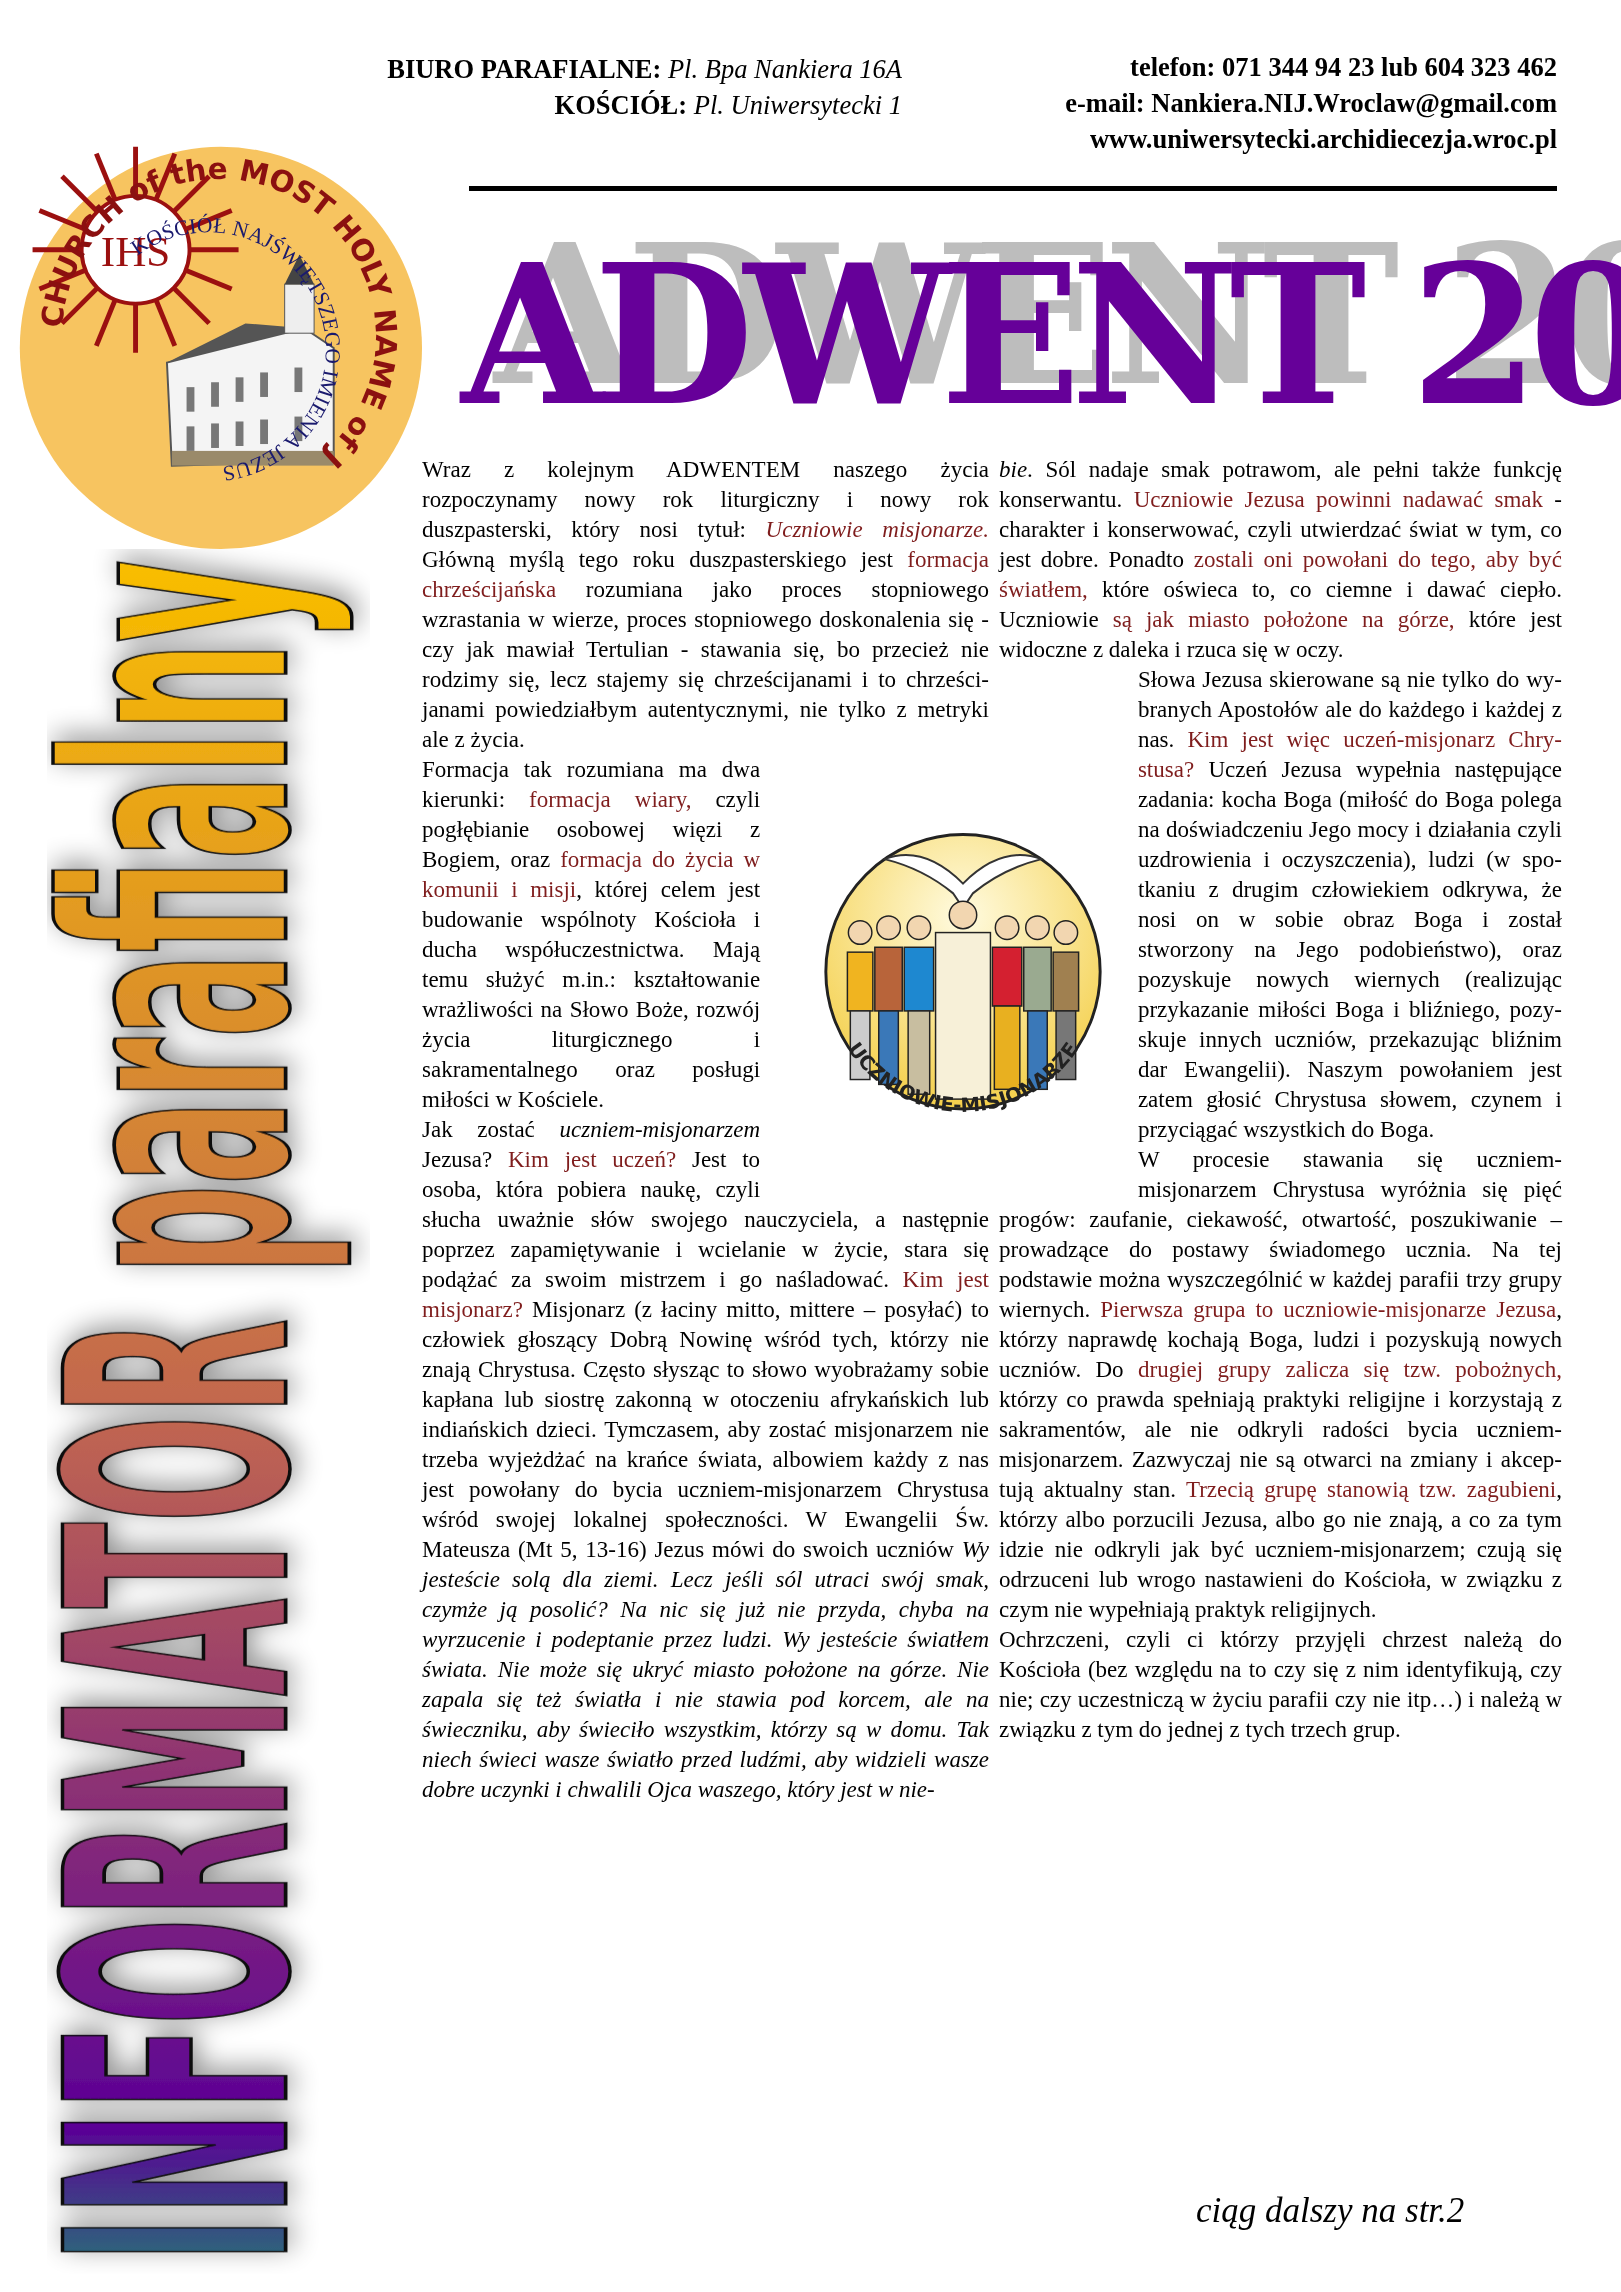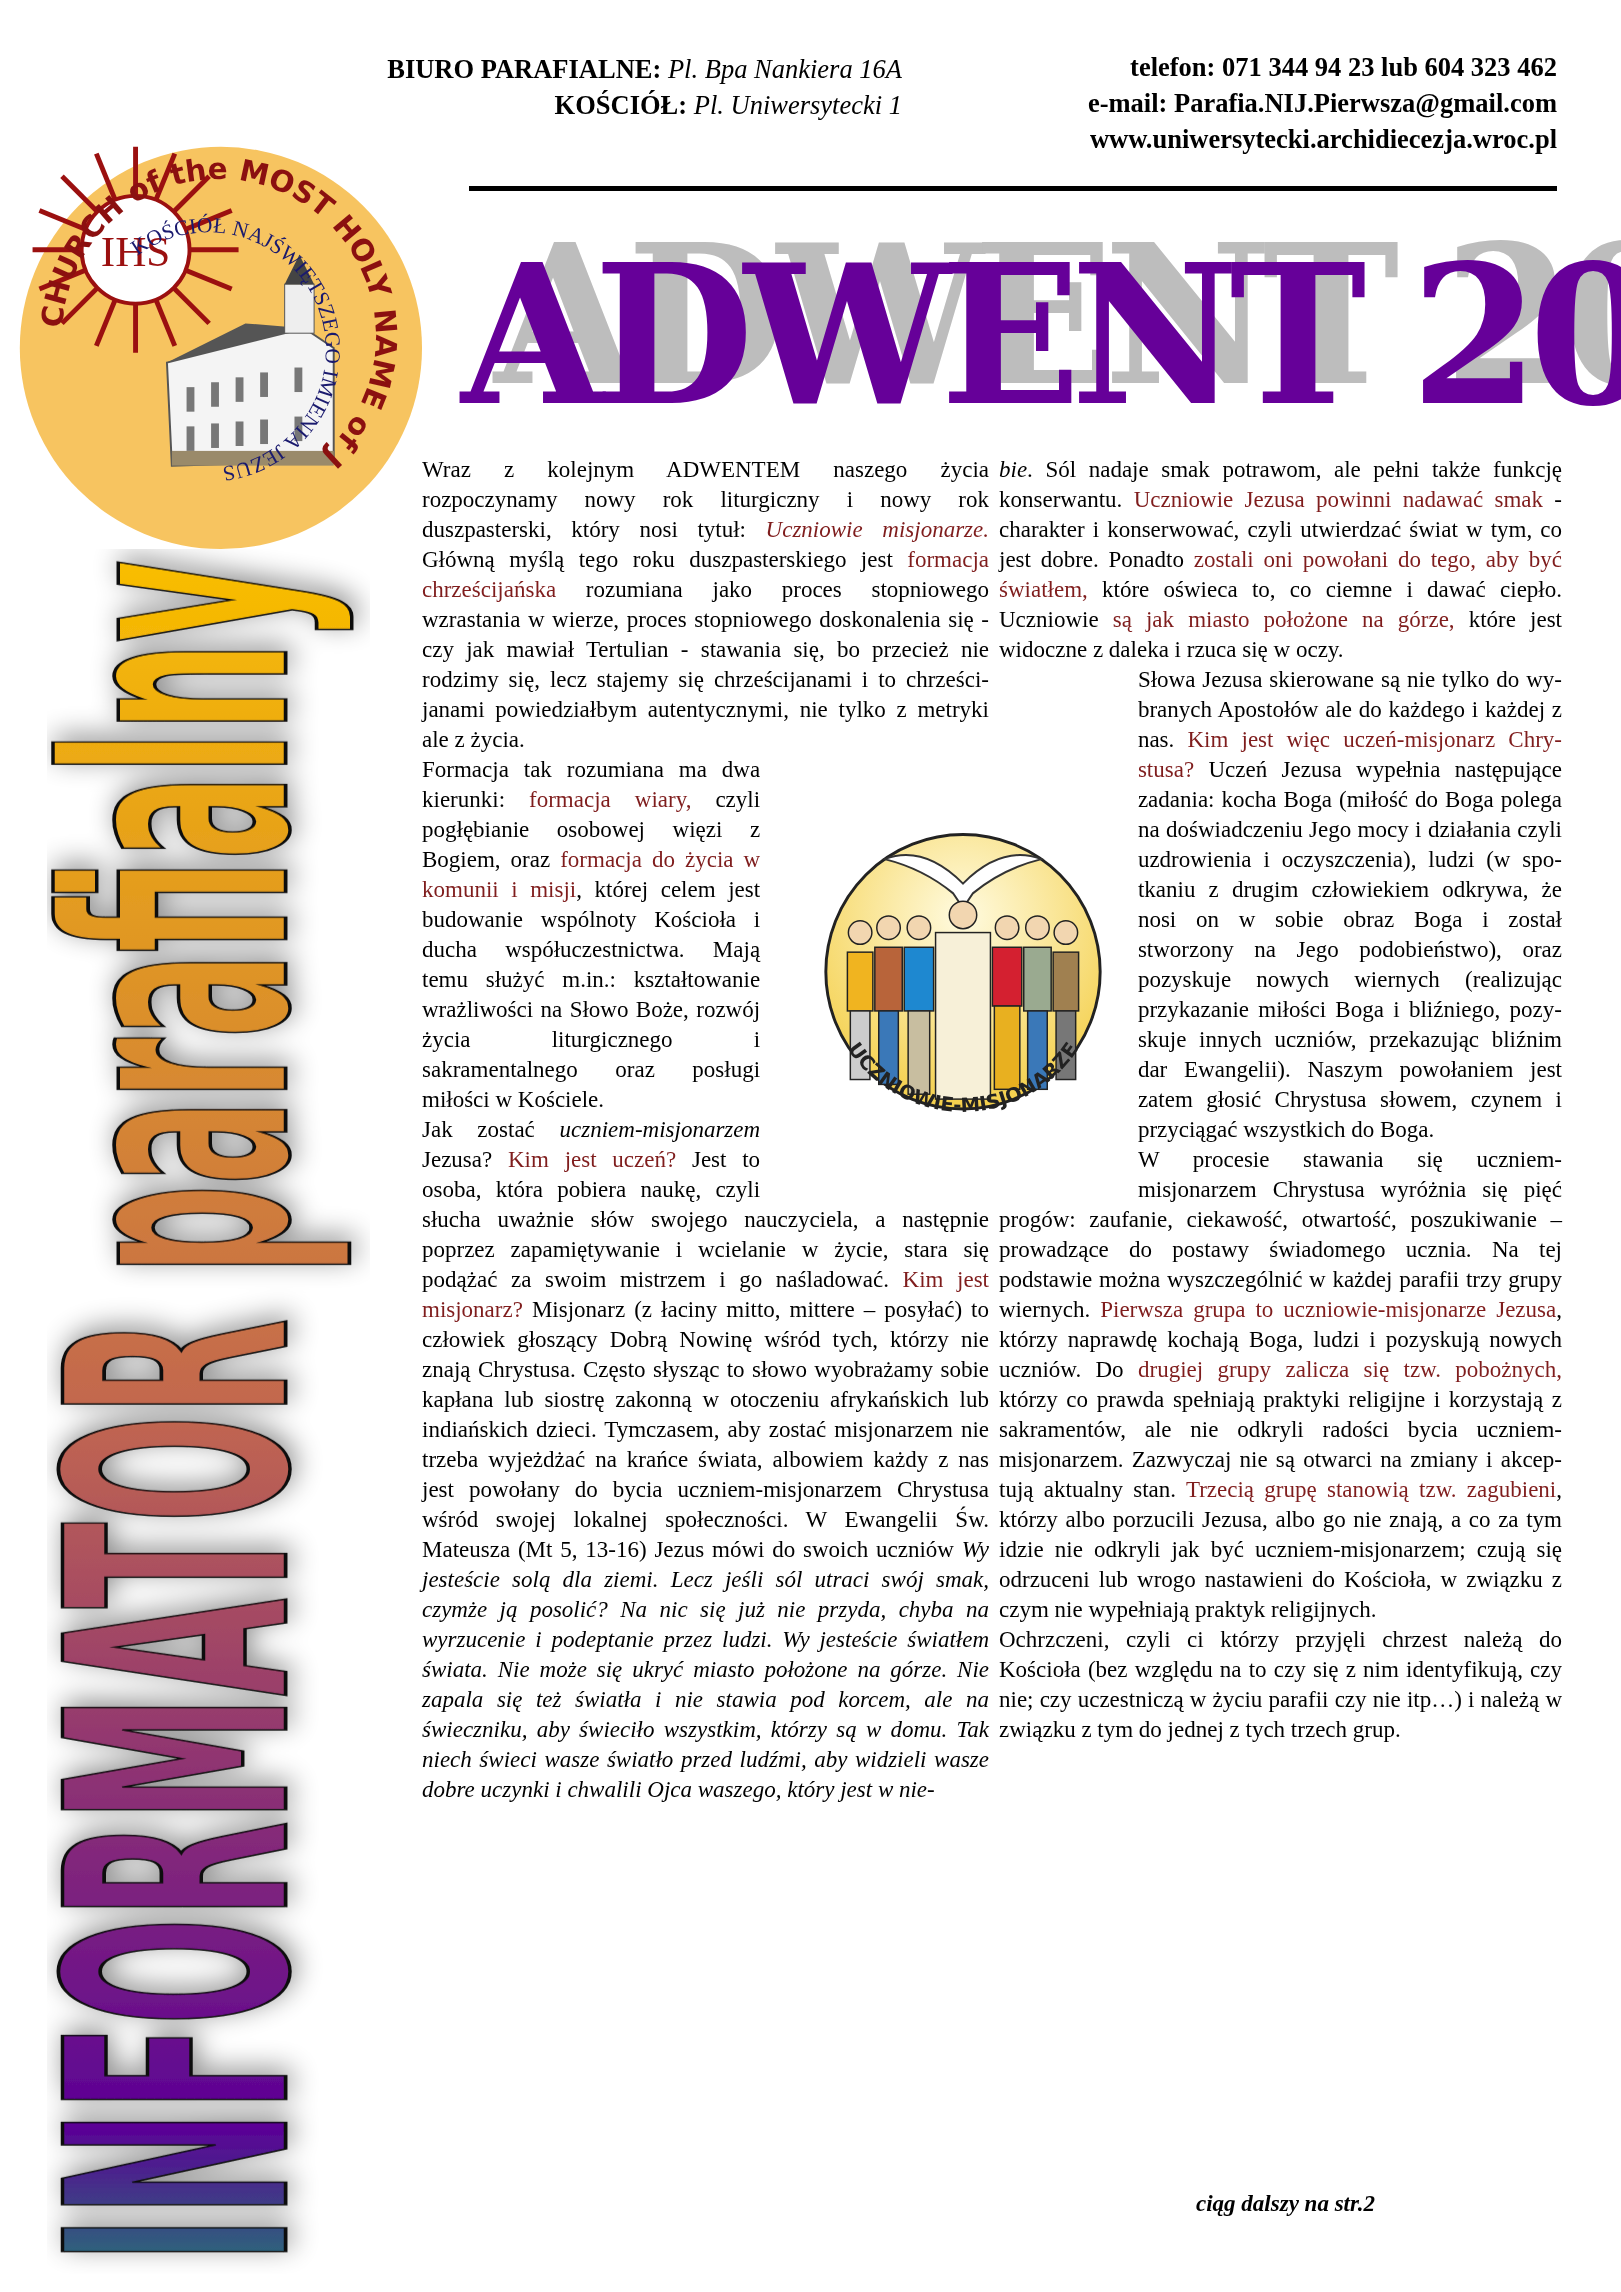--- a/index.html
+++ b/index.html
@@ -22,32 +22,32 @@
   .vbanner { left:47px; top:549px; width:323px; height:1725px; }
   
   .col { font-size:23px; line-height:30px; text-align:justify; }
   .col p { margin:0; }
   .col1 { left:422px; top:455px; width:567px; }
   .col2 { left:999px; top:455px; width:563px; }
   .red { color:#7f1d1d; }
   .b { font-weight:normal;margin-top:45px; }
   .i { font-style:italic; }
   .figure { left:806px; top:815px; width:314px; height:338px; }
-  .footer-more { left:1196px; top:2191px; font-size:23px; font-weight:bold; font-style:italic; }
+  .footer-more { left:1196px; top:2191px; font-size:35px; font-weight:normal; font-style:italic; }
 </style>
 </head>
 <body>
 
 <div class="abs hdr-left">
   <div><b>BIURO PARAFIALNE:</b><i> Pl. Bpa Nankiera 16A</i></div>
   <div><b>KOŚCIÓŁ:</b><i> Pl. Uniwersytecki 1</i></div>
 </div>
 <div class="abs hdr-right">
   <div>telefon: 071 344 94 23 lub 604 323 462</div>
-  <div>e-mail: Parafia.NIJ.Pierwsza@gmail.com</div>
+  <div>e-mail: Nankiera.NIJ.Wroclaw@gmail.com</div>
   <div>www.uniwersytecki.archidiecezja.wroc.pl</div>
 </div>
 <div class="abs hdr-rule"></div>
 
 <div class="abs logo">
   <svg width="412" height="412" viewBox="0 0 420 420">
     <defs>
       <path id="outerArc" d="M 60 250 A 160 160 0 1 1 310 330"></path>
       <path id="innerArc" d="M 110 140 A 120 120 0 1 1 140 320"></path>
     </defs>

